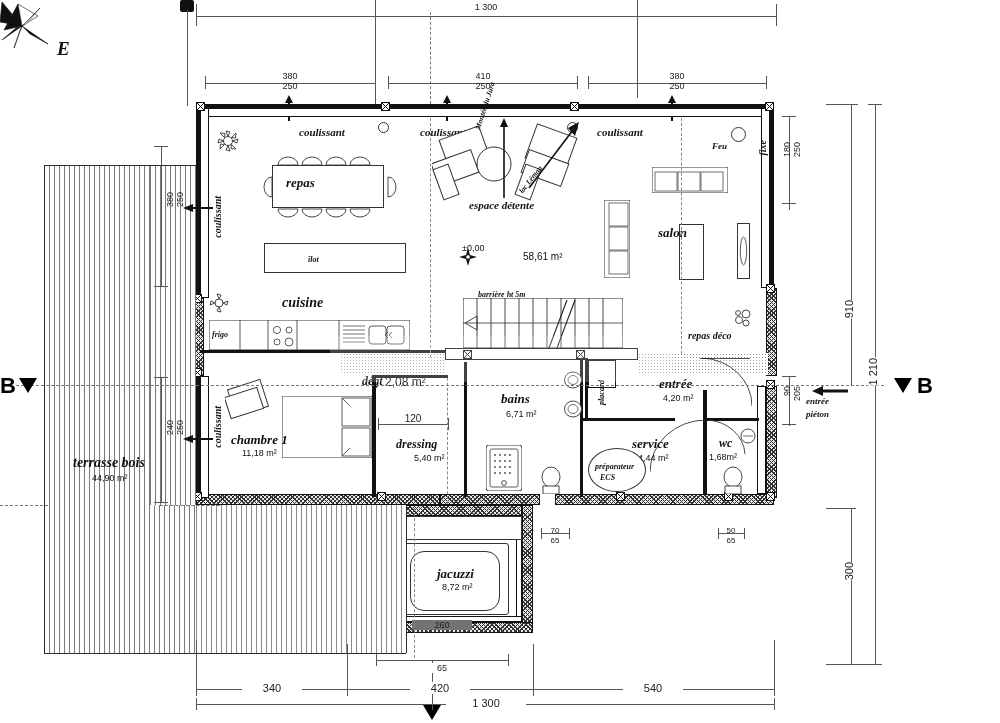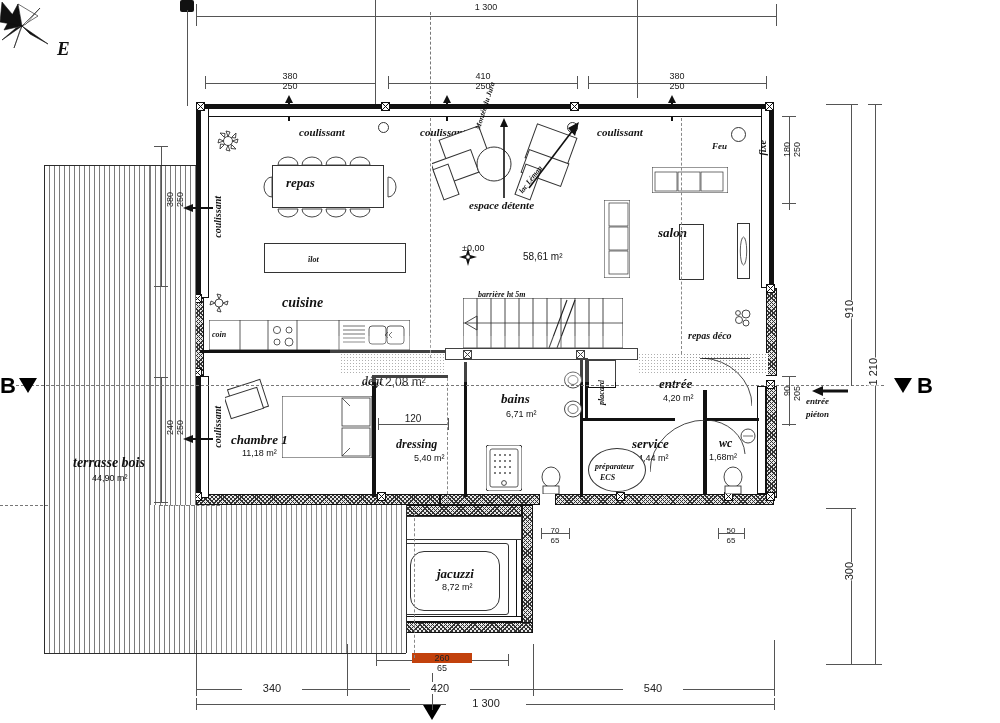--- a/index.html
+++ b/index.html
@@ -256,21 +256,21 @@
         <line x1="134" y1="14" x2="156" y2="14"></line>
           <line x1="134" y1="18" x2="156" y2="18"></line>
         <line x1="134" y1="22" x2="156" y2="22"></line>
       </g>
 
       <rect x="160" y="6" width="17" height="18" rx="3" fill="none" stroke="#333" stroke-width="0.8"></rect>
       <rect x="178" y="6" width="17" height="18" rx="3" fill="none" stroke="#333" stroke-width="0.8"></rect>
       <path d="M176 15 l3 -3 M176 15 l3 3 M180 15 l3 -3 M180 15 l3 3" stroke="#333" stroke-width="0.7"></path>
     </svg>
   </div>
-  <div class="abs lab-sm" style="left:212px;top:330px;">coin</div>
+  <div class="abs lab-sm" style="left:212px;top:330px;">frigo</div>
 
   <div class="abs" style="left:432px;top:122px;width:156px;height:100px;">
     <svg width="156" height="100" viewBox="0 0 156 100">
       <g fill="#fff" stroke="#333" stroke-width="1">
 
         <rect x="12" y="10" width="42" height="36" transform="rotate(-20 33 28)"></rect>
         <rect x="2" y="34" width="42" height="24" transform="rotate(-20 23 46)"></rect>
         <rect x="6" y="44" width="16" height="32" transform="rotate(-20 14 60)"></rect>
 
         <rect x="98" y="8" width="42" height="36" transform="rotate(20 119 26)"></rect>
@@ -605,21 +605,21 @@
   <div class="abs dimtxt vert" style="left:867px;top:358px;background:#fff;font-size:11px;">1 210</div>
 
   <div class="abs v-thin" style="left:851px;top:508px;height:156px;"></div>
   <div class="abs h-thin" style="left:826px;top:508px;width:30px;"></div>
   <div class="abs h-thin" style="left:826px;top:664px;width:56px;"></div>
   <div class="abs dimtxt vert" style="left:843px;top:562px;background:#fff;font-size:11px;">300</div>
 
   <div class="abs h-thin" style="left:376px;top:660px;width:132px;"></div>
   <div class="abs v-thin" style="left:376px;top:654px;height:12px;"></div>
   <div class="abs v-thin" style="left:508px;top:654px;height:12px;"></div>
-  <div class="abs dimtxt" style="left:412px;top:653px;width:60px;background:#c2410c;">260</div>
+  <div class="abs dimtxt" style="left:412px;top:620px;width:60px;background:#737373;">260</div>
   <div class="abs dimtxt" style="left:412px;top:663px;width:60px;background:#fff;">65</div>
 
   <div class="abs h-thin" style="left:196px;top:689px;width:578px;"></div>
   <div class="abs v-thin" style="left:196px;top:683px;height:13px;"></div>
   <div class="abs v-thin" style="left:347px;top:683px;height:13px;"></div>
   <div class="abs v-thin" style="left:533px;top:683px;height:13px;"></div>
   <div class="abs v-thin" style="left:774px;top:683px;height:13px;"></div>
   <div class="abs dimtxt" style="left:242px;top:682px;width:60px;background:#fff;font-size:11px;">340</div>
   <div class="abs dimtxt" style="left:410px;top:682px;width:60px;background:#fff;font-size:11px;">420</div>
   <div class="abs dimtxt" style="left:623px;top:682px;width:60px;background:#fff;font-size:11px;">540</div>

